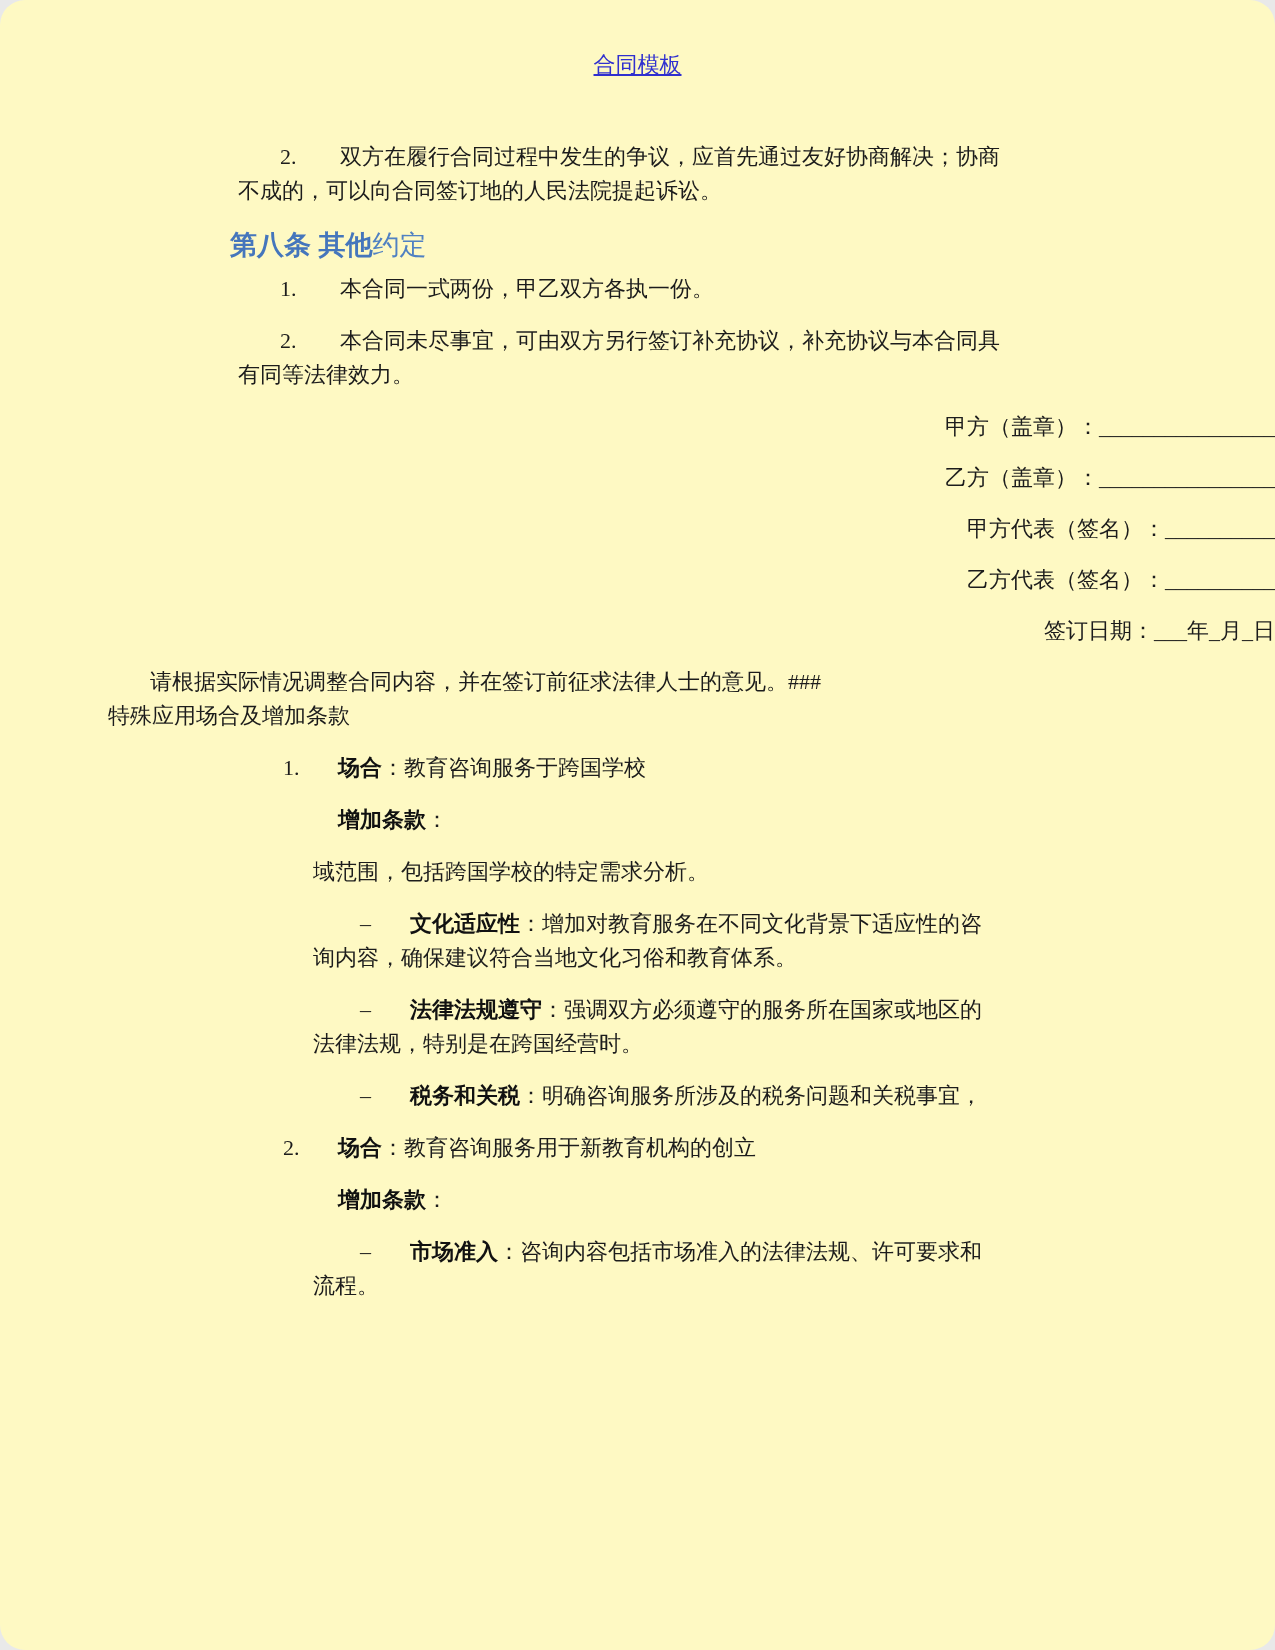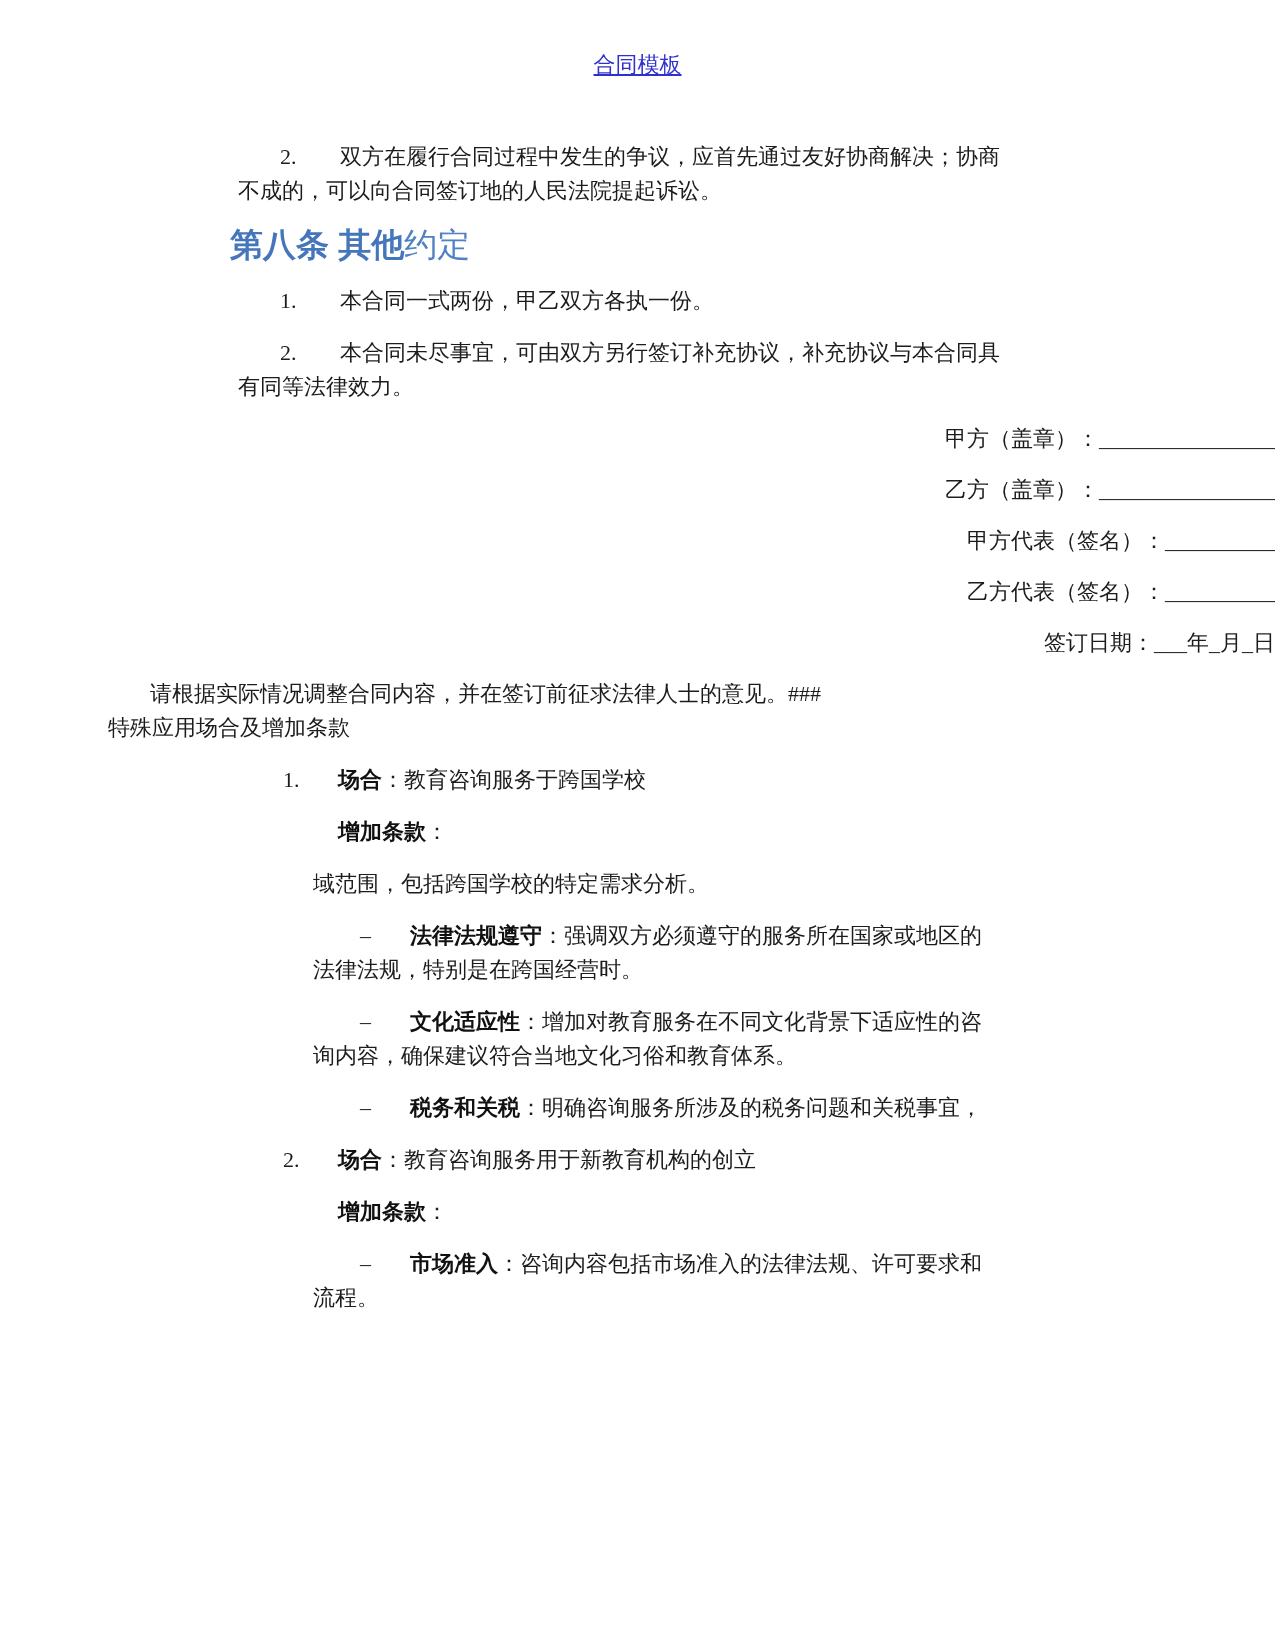--- a/index.html
+++ b/index.html
@@ -1,26 +1,26 @@
 <!DOCTYPE html>
 <html><head>
 <meta charset="utf-8">
 <style>
   html,body{margin:0;padding:0;background:#e9e9e9;}
   .page{
-    width:1275px;height:1650px;margin:0 auto;background:#ffffff;
+    width:1275px;height:1650px;margin:0 auto;background:#fef9c3;
     font-family:"Liberation Serif",serif;font-size:22px;color:#1c1c1c;
-    box-sizing:border-box;padding-top:48px;overflow:hidden;position:relative;
+    box-sizing:border-box;padding-top:48px;overflow:hidden;position:relative;border-radius:25px;
   }
   .line{line-height:34px;white-space:nowrap;}
   .header{text-align:center;margin-bottom:58px;line-height:34px;}
   .doc-link{color:#3030cf;text-decoration:underline;cursor:pointer;}
   .heading{
-    margin:4px 0 20px 230px;line-height:38px;white-space:nowrap;
-    font-family:"Liberation Sans",sans-serif;font-size:33px;
+    margin:4px 0 8px 230px;line-height:38px;white-space:nowrap;
+    font-family:"Liberation Sans",sans-serif;font-size:27px;
     color:#4576bc;font-weight:bold;
   }
   .heading .reg{font-weight:normal;color:#5081c2;}
   .para{margin-bottom:18px;}
   .blk-238{margin-left:238px;}
   .num{display:inline-block;margin-left:42px;width:60px;}
   .sig{margin-left:230px;margin-bottom:17px;text-align:right;}
   .sig:last-of-type{margin-bottom:18px;}
   .note{margin-left:108px;margin-bottom:18px;}
   .note .firstline{padding-left:42px;}
@@ -71,27 +71,27 @@
 
   <div class="line scen"><span class="num2">1.</span><span class="b">场合</span><span>：教育咨询服务于跨国学校</span></div>
 
   <div class="line added"><span class="b">增加条款</span><span>：</span></div>
 
   <div class="clause">
     <div class="line"><span>域范围，包括跨国学校的特定需求分析。</span></div>
   </div>
 
   <div class="clause">
-    <div class="line"><span class="dash">–</span><span class="b">法律法规遵守</span><span>：强调双方必须遵守的服务所在国家或地区的</span></div>
-    <div class="line"><span>法律法规，特别是在跨国经营时。</span></div>
+    <div class="line"><span class="dash">–</span><span class="b">文化适应性</span><span>：增加对教育服务在不同文化背景下适应性的咨</span></div>
+    <div class="line"><span>询内容，确保建议符合当地文化习俗和教育体系。</span></div>
   </div>
 
   <div class="clause">
-    <div class="line"><span class="dash">–</span><span class="b">文化适应性</span><span>：增加对教育服务在不同文化背景下适应性的咨</span></div>
-    <div class="line"><span>询内容，确保建议符合当地文化习俗和教育体系。</span></div>
+    <div class="line"><span class="dash">–</span><span class="b">法律法规遵守</span><span>：强调双方必须遵守的服务所在国家或地区的</span></div>
+    <div class="line"><span>法律法规，特别是在跨国经营时。</span></div>
   </div>
 
   <div class="clause">
     <div class="line"><span class="dash">–</span><span class="b">税务和关税</span><span>：明确咨询服务所涉及的税务问题和关税事宜，</span></div>
   </div>
 
   <div class="line scen"><span class="num2">2.</span><span class="b">场合</span><span>：教育咨询服务用于新教育机构的创立</span></div>
 
   <div class="line added"><span class="b">增加条款</span><span>：</span></div>
 

